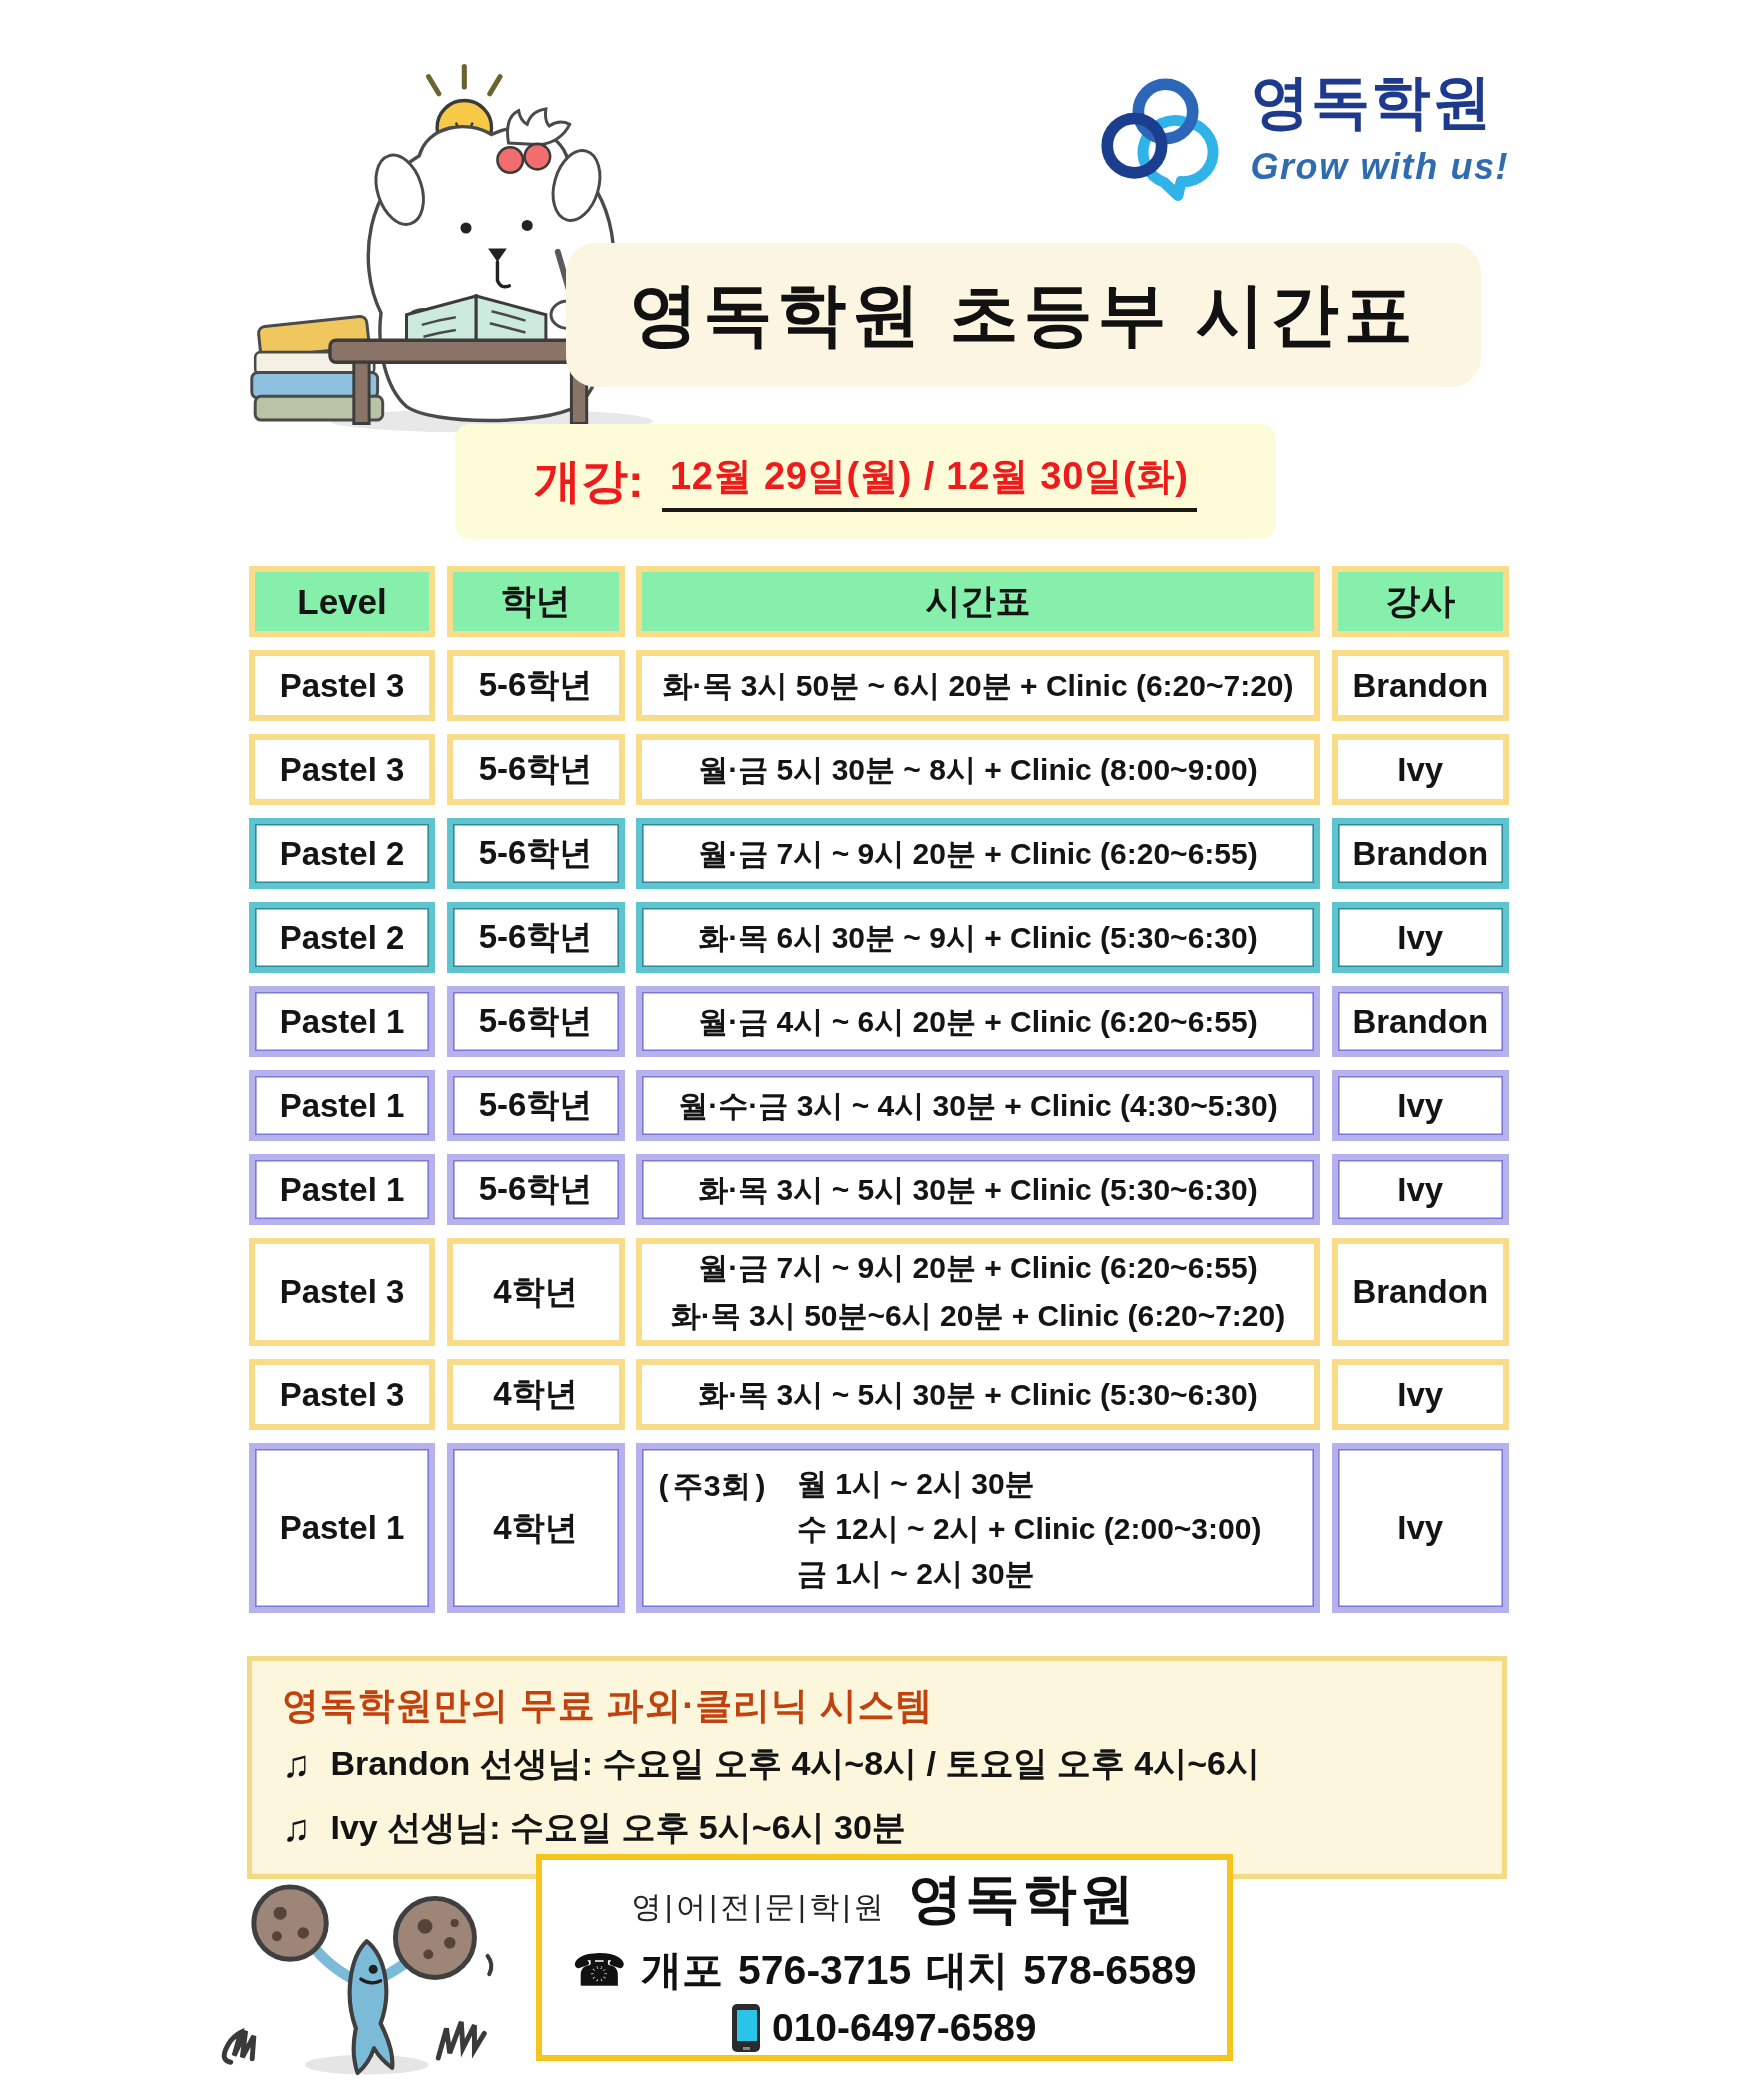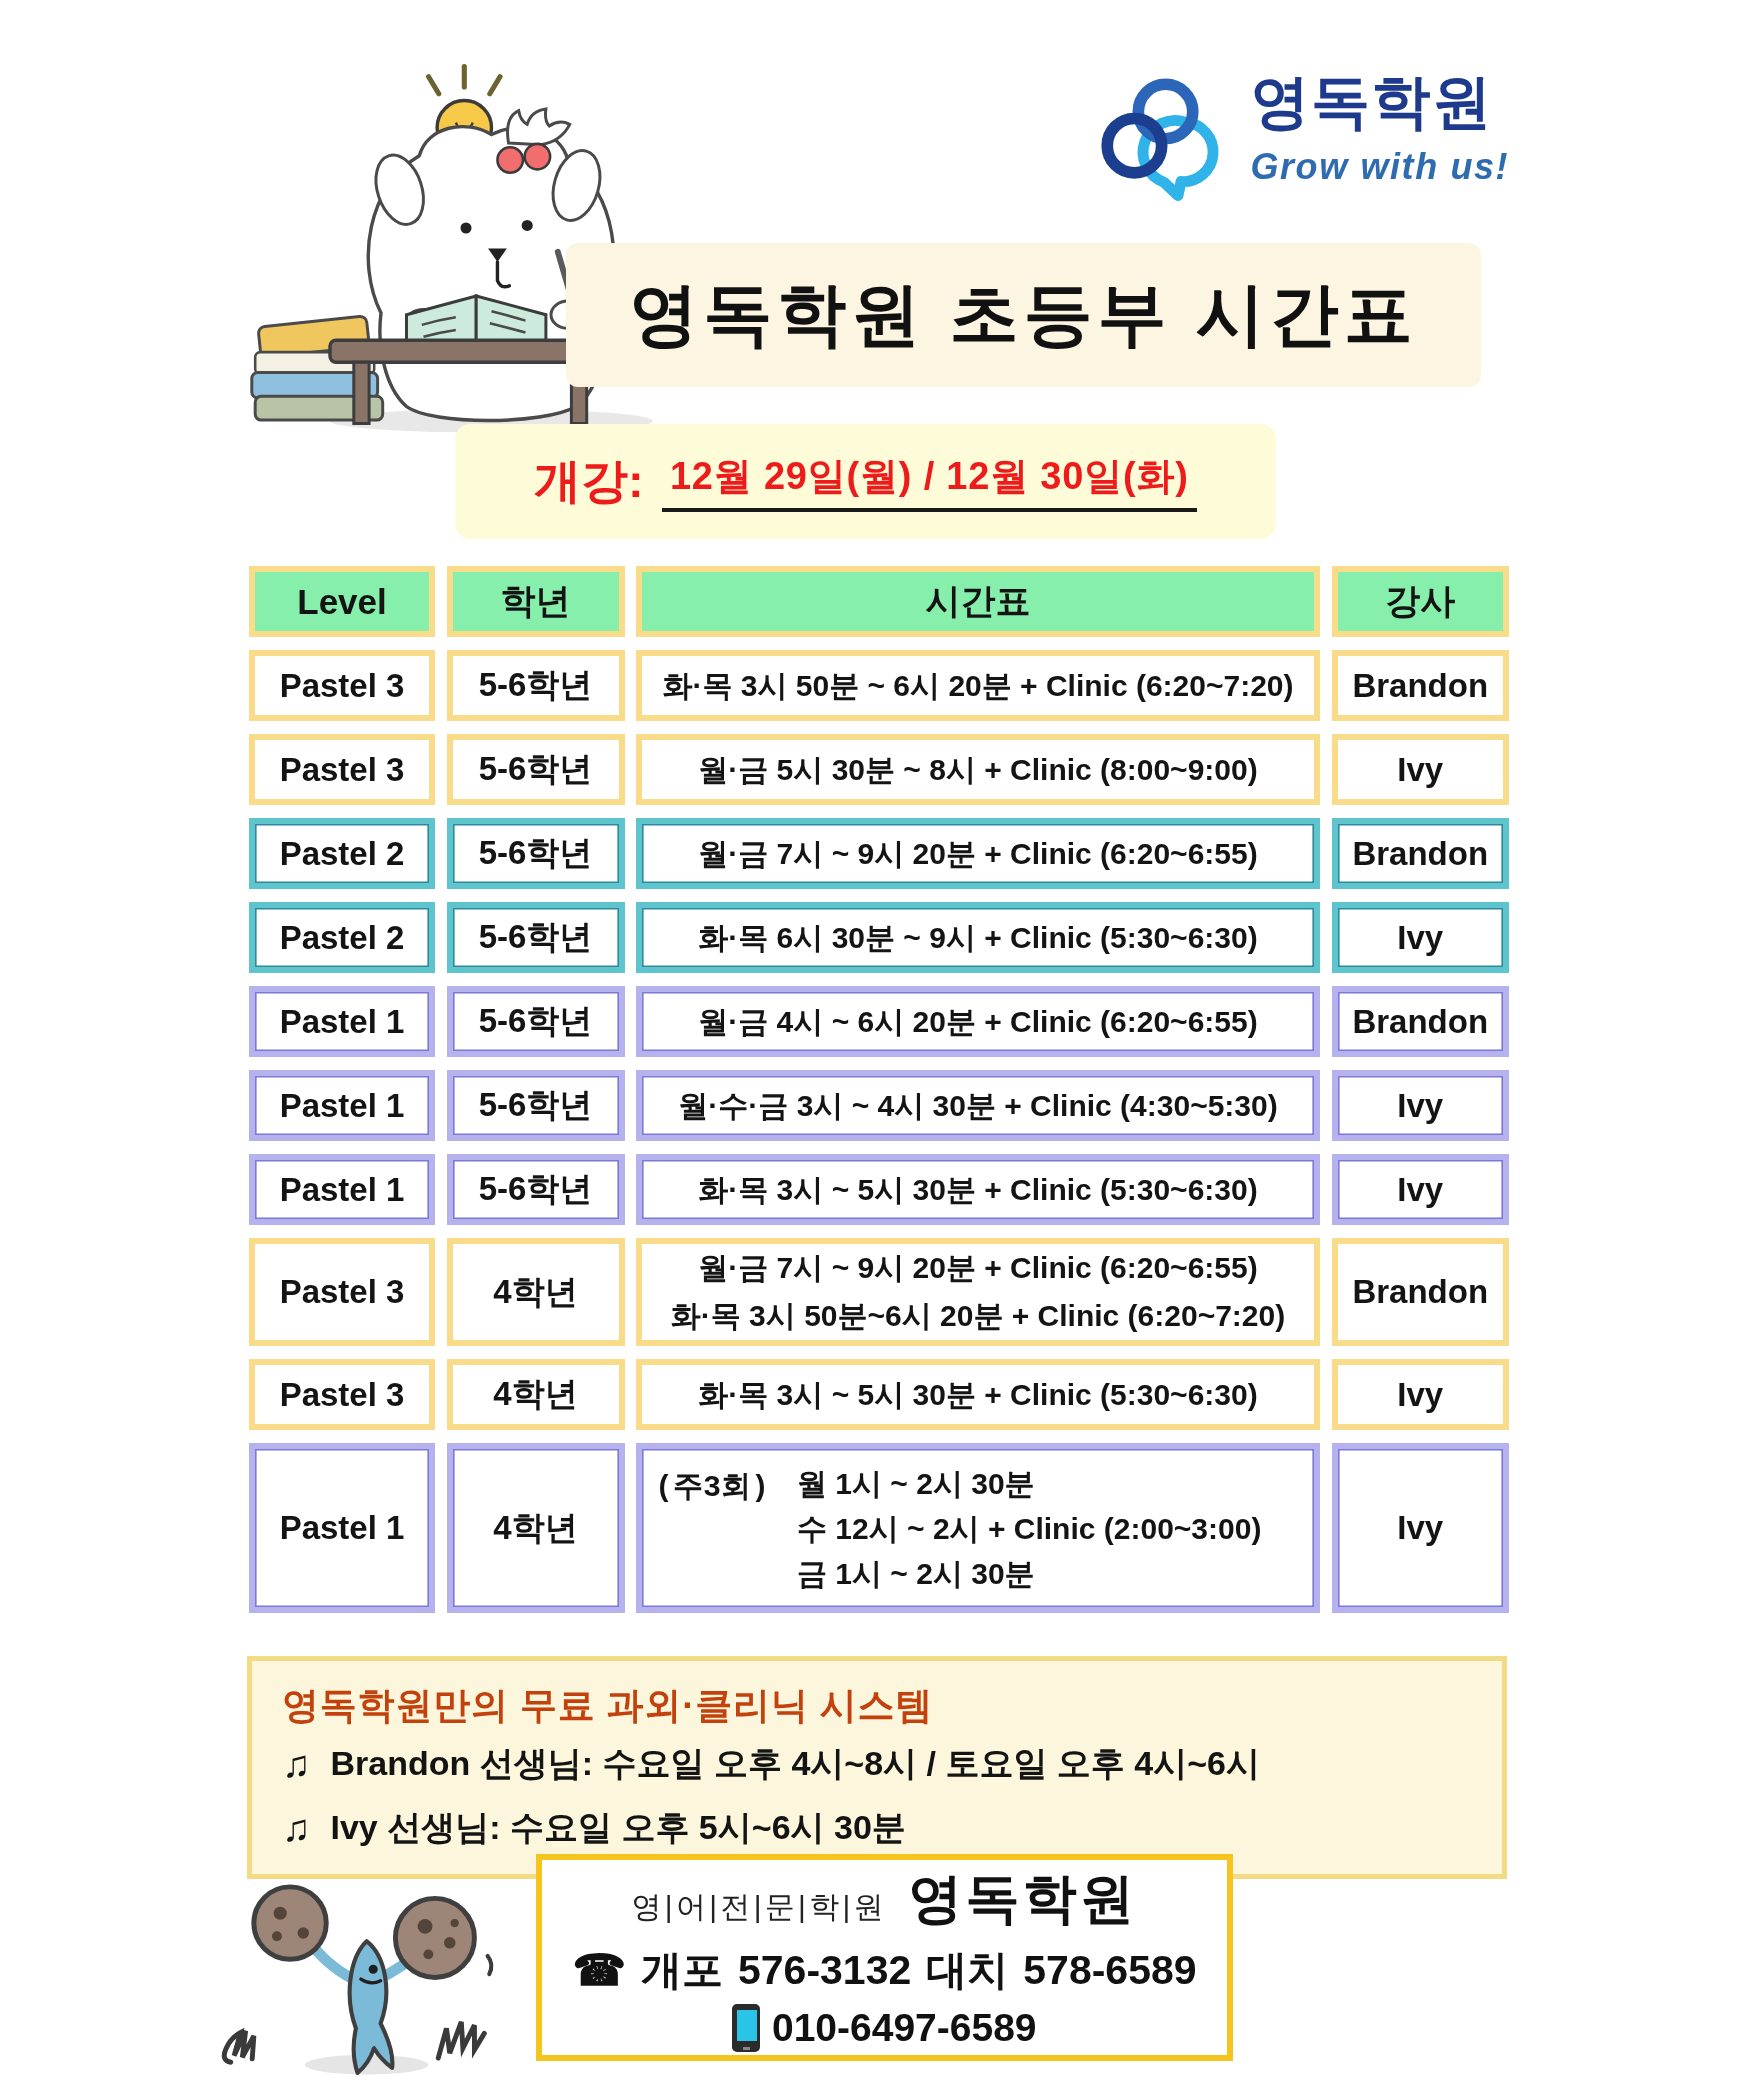--- a/index.html
+++ b/index.html
@@ -8,21 +8,21 @@
 
   
   .dog-illu{position:absolute;left:210px;top:41px;width:444px;height:391px;}
   .logo{position:absolute;left:1094px;top:64px;display:flex;align-items:flex-start;gap:16.4px;}
   .logo-mark{width:140px;height:144px;}
   .logo-text{display:flex;flex-direction:column;margin-top:8.2px;}
   .logo-name{font-size:59px;font-weight:900;color:#1E3A8C;letter-spacing:1.6px;line-height:1.05;}
   .logo-tagline{font-size:36px;font-style:italic;font-weight:700;color:#2F6BB0;margin-top:11.5px;letter-spacing:1.6px;}
 
   
-  .title-box{position:absolute;left:566px;top:243px;width:915px;height:144px;background:#FBF5E1;border-radius:12px;display:flex;align-items:center;justify-content:center;}
+  .title-box{position:absolute;left:566px;top:243px;width:915px;height:144px;background:#FBF5E1;border-radius:30px;display:flex;align-items:center;justify-content:center;}
   .title-box .t{font-size:69px;font-weight:900;color:#111;letter-spacing:5px;}
   .opening-box{position:absolute;left:455px;top:424px;width:821px;height:115px;background:#FEFBD9;border-radius:15px;display:flex;align-items:center;justify-content:center;gap:18px;}
   .opening-label{font-size:47px;font-weight:800;color:#EE1B1B;}
   .opening-dates{font-size:38px;font-weight:800;color:#EE1B1B;border-bottom:4.1px solid #1a1a1a;padding:0 8.2px 6.6px 8.2px;letter-spacing:0.8px;}
 
   
   .timetable{position:absolute;left:249px;top:566px;width:1260px;}
   .t-row{display:flex;gap:11.5px;margin-bottom:13px;}
   .cell{background:#ffffff;box-sizing:border-box;display:flex;align-items:center;justify-content:center;min-height:71px;text-align:center;}
   .c-level{width:186px;font-size:33px;font-weight:700;color:#141414;}
@@ -262,21 +262,21 @@
   </div>
 
   <div class="footer-box">
     <div class="f-line1">
       <span class="f-subtitle">영|어|전|문|학|원</span>
       <span class="f-name">영독학원</span>
     </div>
     <div class="f-line2">
       <span class="tel-icon">☎</span>
       <span>개포</span>
-      <span>576-3132</span>
+      <span>576-3715</span>
       <span>대치</span>
       <span>578-6589</span>
     </div>
     <div class="f-line3">
       <span class="phone-shape"></span>
       <span>010-6497-6589</span>
     </div>
   </div>
 
   <svg class="fish-illu" viewBox="0 0 400 260">

